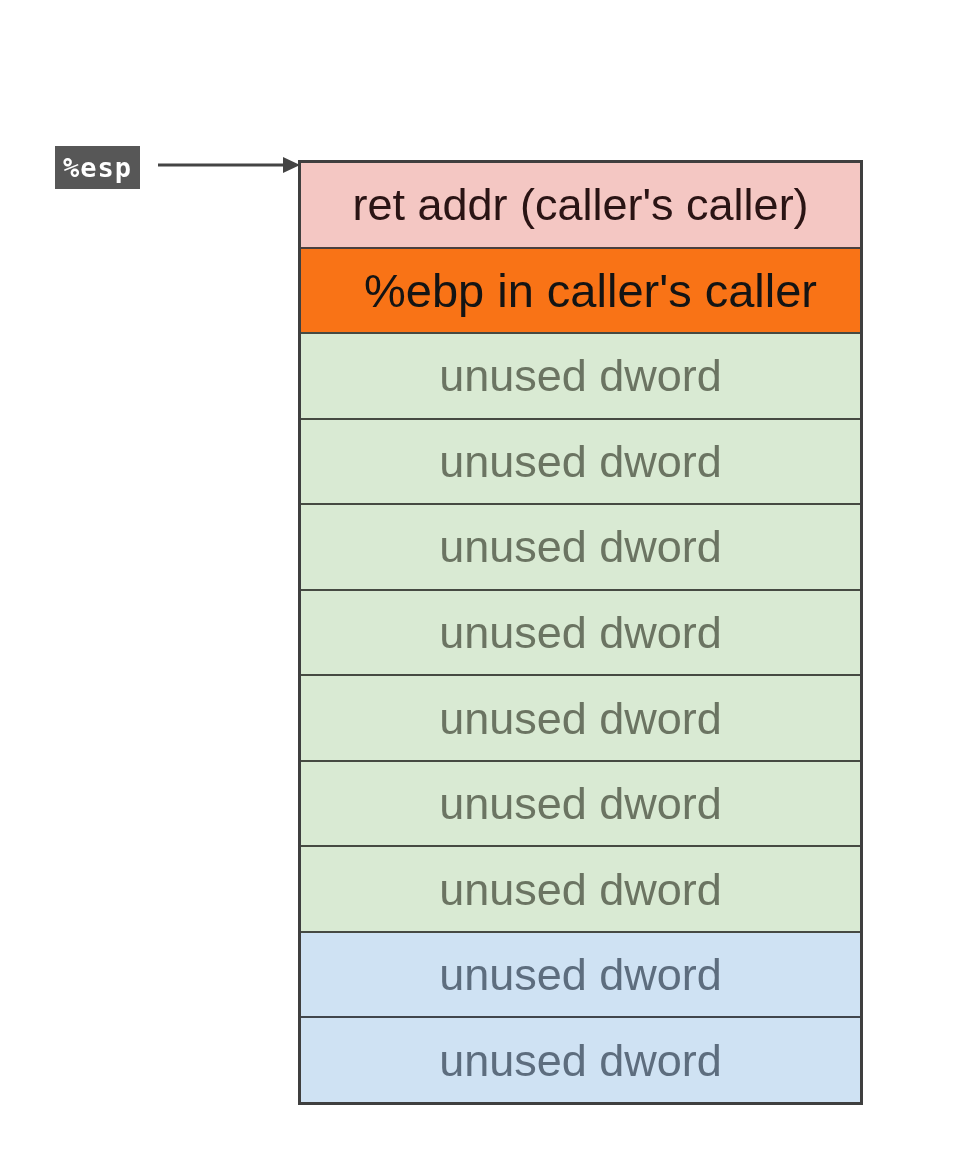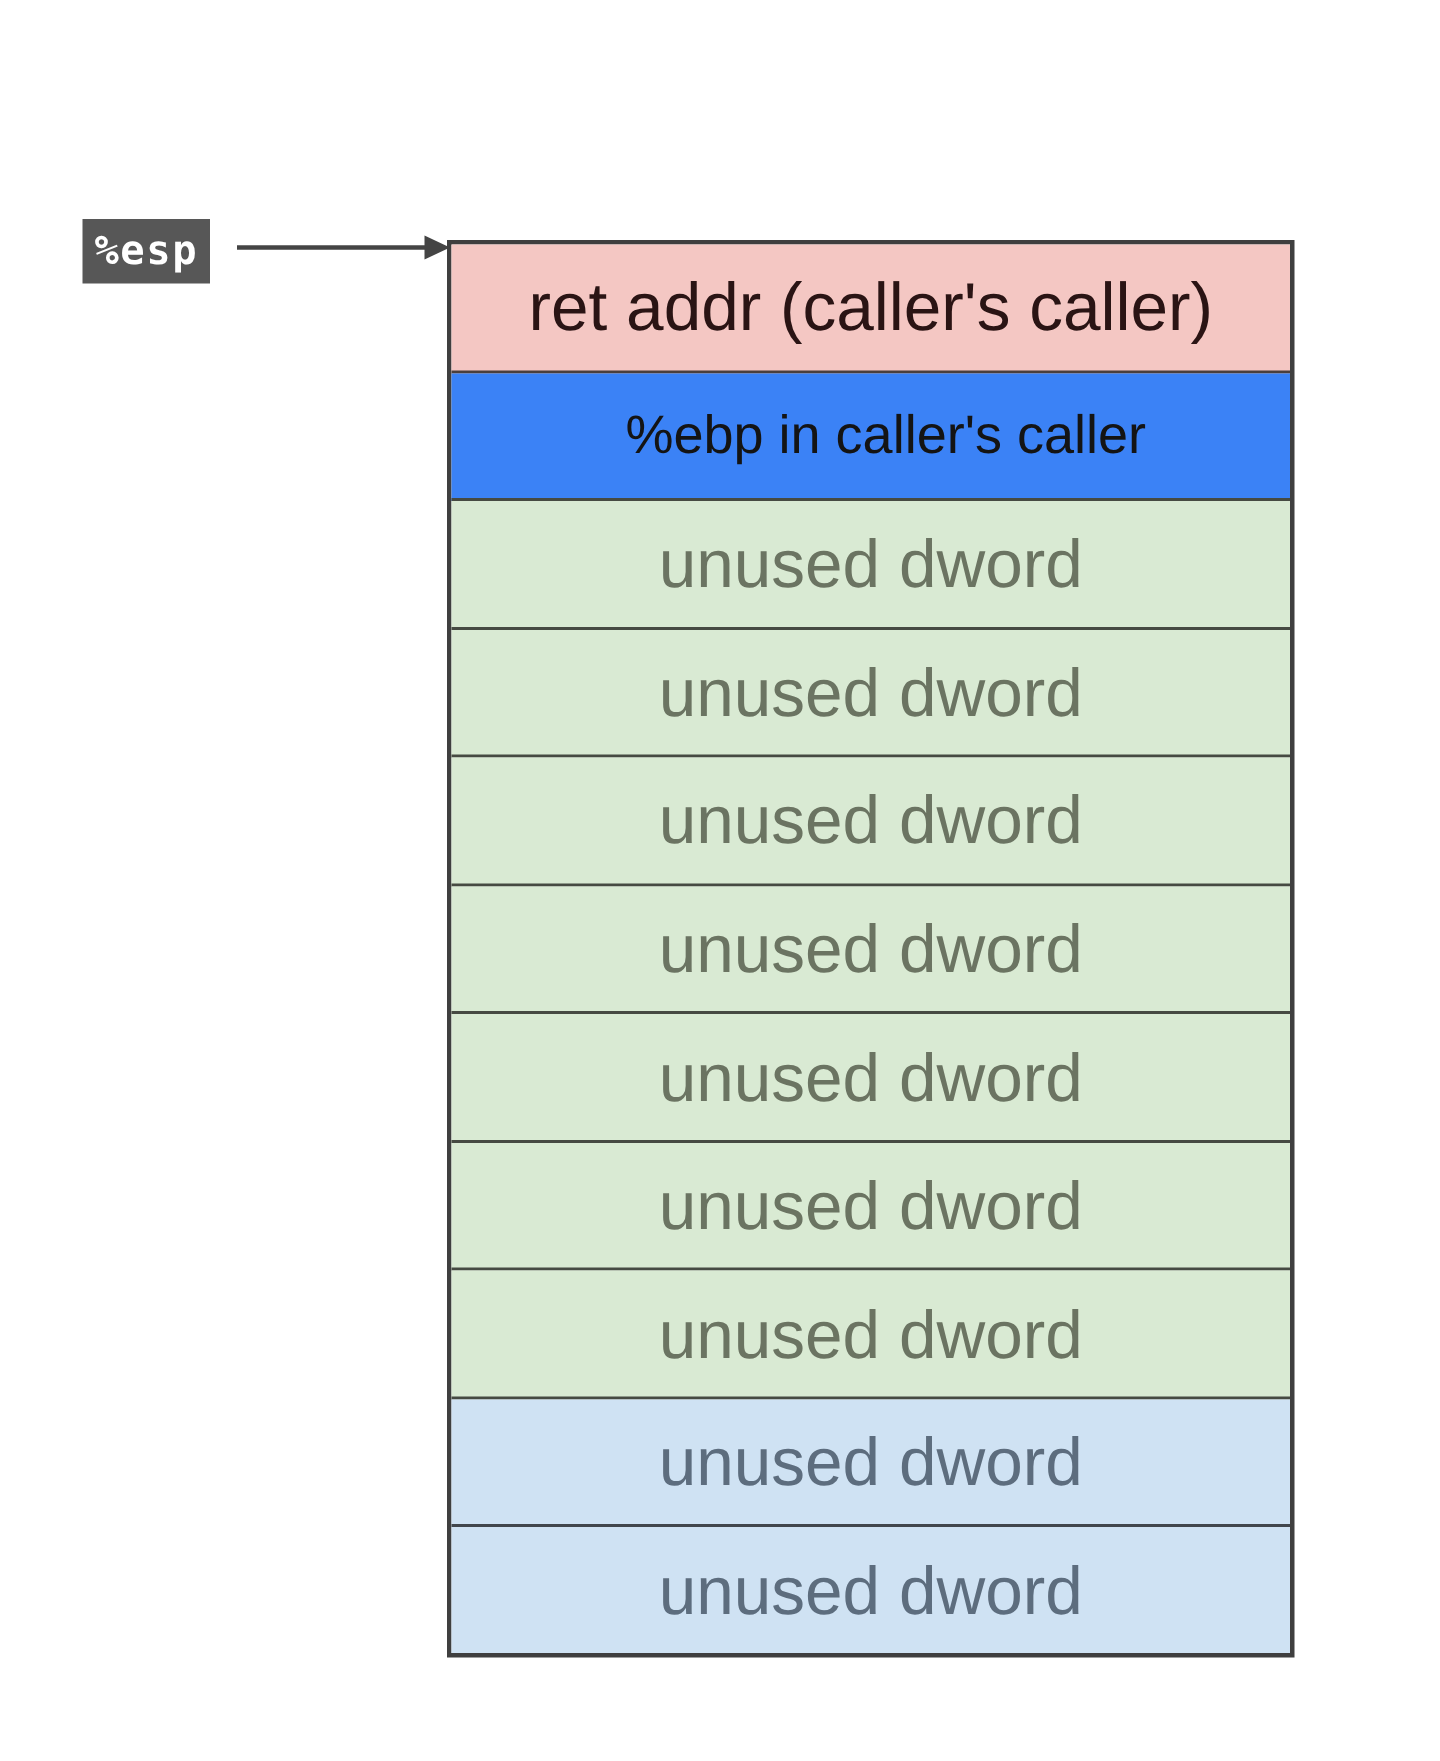--- a/index.html
+++ b/index.html
@@ -58,23 +58,23 @@
     font-size: 45px;
     line-height: 1;
   }
   .stack-row:last-child { border-bottom: none; }
   .row-ret {
     background: #f4c7c3;
     color: #2a1414;
     border-bottom-color: #4a3f3d;
   }
   .row-ebp {
-    background: #3b82f6;
+    background: #f97316;
     color: #141414;
-    font-size: 36px;
+    font-size: 47px;
     padding-left: 20px;
   }
   .row-green {
     background: #d9ead3;
     color: #6b7462;
   }
   .row-blue {
     background: #cfe2f3;
     color: #5d6d7e;
     border-bottom-color: #41464c;

